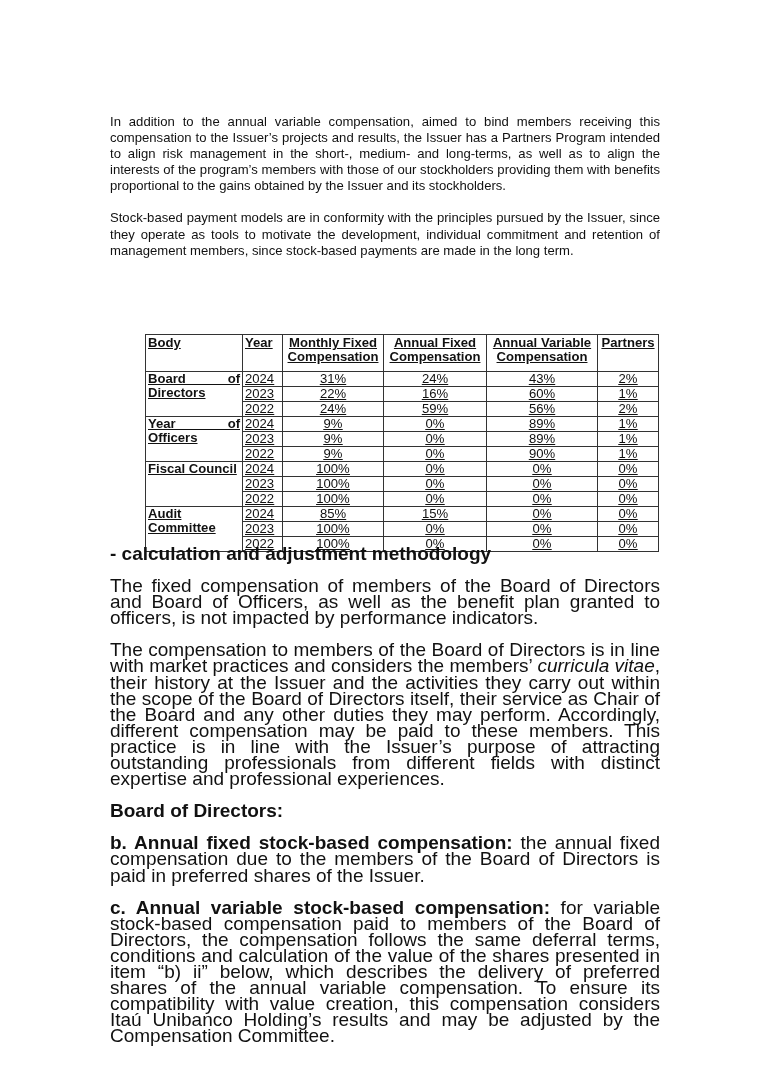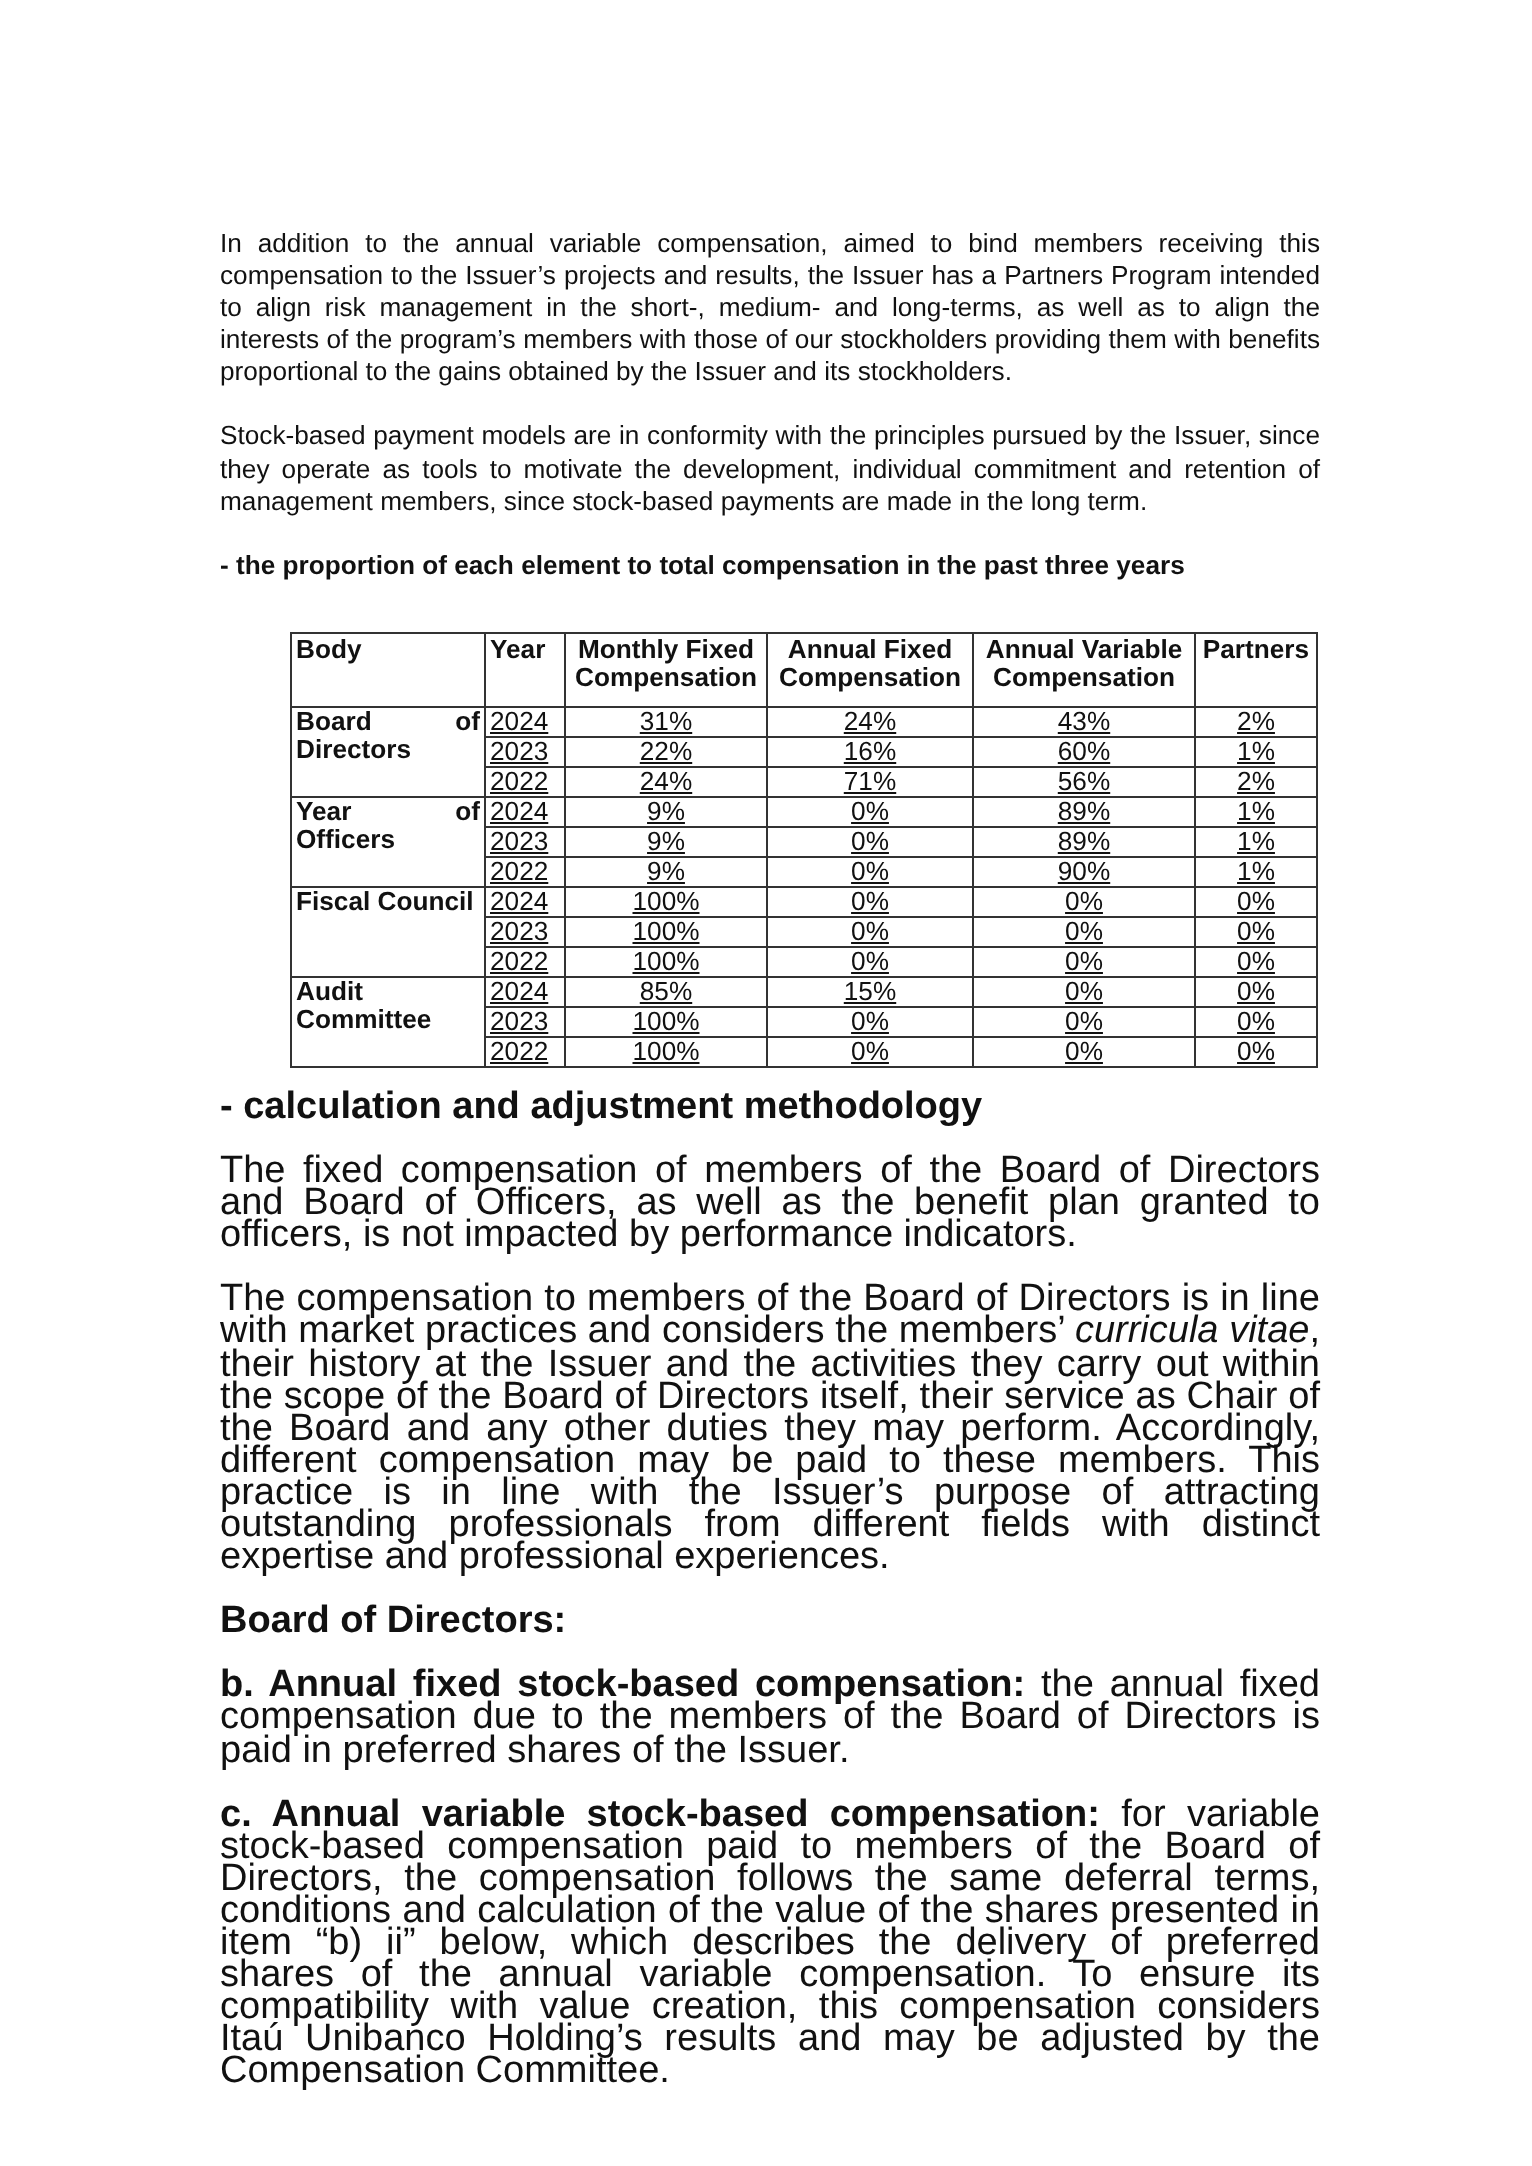--- a/index.html
+++ b/index.html
@@ -2,41 +2,40 @@
 <html><head>
 <meta charset="utf-8">
 <style>
   html, body { margin: 0; padding: 0; background: #ffffff; }
   body { width: 766px; height: 1083px; position: relative; overflow: hidden;
          font-family: "Liberation Sans", sans-serif; color: #111; }
   .page { position: absolute; left: 110px; top: 114px; width: 550px; font-size: 13.1px; line-height: 16.1px; }
   p { margin: 0 0 16px 0; text-align: justify; }
   .bold { font-weight: bold; }
   .heading { margin: 0 0 16px 0; font-weight: bold; }
-  table.comp { position: absolute; left: 145px; top: 316px; border-collapse: collapse;
-               font-size: 13.1px; line-height: 14px; }
+  table.comp { position: absolute; left: 145px; top: 334px; border-collapse: collapse;
+               font-size: 13.1px; line-height: 14px; text-decoration: underline; }
   table.comp td, table.comp th { border: 1px solid #333; padding: 0 2px; vertical-align: top; }
   table.comp th { font-weight: bold; text-align: center; height: 35px; padding-top: 1px; }
   table.comp th.body-h { text-align: left; }
   table.comp th.year-h { text-align: left; }
   td.bodycell { font-weight: bold; text-align: justify; text-align-last: left; }
   td.year { text-decoration: underline; padding-left: 1px; margin-top: 48px; }
   td.val { text-align: center; text-decoration: underline; }
   .w-body { width: 92px; } .w-year { width: 35px; } .w-mon { width: 96px; }
   .w-ann { width: 98px; } .w-var { width: 106px; } .w-ben { width: 56px; }
   .after { position: absolute; left: 110px; top: 546px; width: 550px; font-size: 19px; line-height: 16.1px; }
   em { font-style: italic; }
 </style>
 </head>
 <body>
 
 <div class="page">
   <p>In addition to the annual variable compensation, aimed to bind members receiving this compensation to the Issuer’s projects and results, the Issuer has a Partners Program intended to align risk management in the short-, medium- and long-terms, as well as to align the interests of the program’s members with those of our stockholders providing them with benefits proportional to the gains obtained by the Issuer and its stockholders.</p>
   <p>Stock-based payment models are in conformity with the principles pursued by the Issuer, since they operate as tools to motivate the development, individual commitment and retention of management members, since stock-based payments are made in the long term.</p>
-  <div class="heading">- the proportion of each element to total compensation in the past three years</div>
 </div>
 
 <table class="comp">
   <thead>
     <tr>
       <th class="body-h w-body">Body</th>
       <th class="year-h w-year">Year</th>
       <th class="w-mon">Monthly Fixed Compensation</th>
       <th class="w-ann">Annual Fixed Compensation</th>
       <th class="w-var">Annual Variable Compensation</th>
@@ -55,21 +54,21 @@
       <tr>
         <td class="year" style="border-top: none;">2023</td>
         <td class="val" style="border-top: none;">22%</td>
         <td class="val" style="border-top: none;">16%</td>
         <td class="val" style="border-top: none;">60%</td>
         <td class="val" style="border-top: none;">1%</td>
       </tr>
       <tr>
         <td class="year" style="border-top: none;">2022</td>
         <td class="val" style="border-top: none;">24%</td>
-        <td class="val" style="border-top: none;">71%</td>
+        <td class="val" style="border-top: none;">59%</td>
         <td class="val" style="border-top: none;">56%</td>
         <td class="val" style="border-top: none;">2%</td>
       </tr>
       <tr>
         <td class="bodycell" rowspan="3">Year of Officers</td>
         <td class="year" style="border-top: none;">2024</td>
         <td class="val" style="border-top: none;">9%</td>
         <td class="val" style="border-top: none;">0%</td>
         <td class="val" style="border-top: none;">89%</td>
         <td class="val" style="border-top: none;">1%</td>

